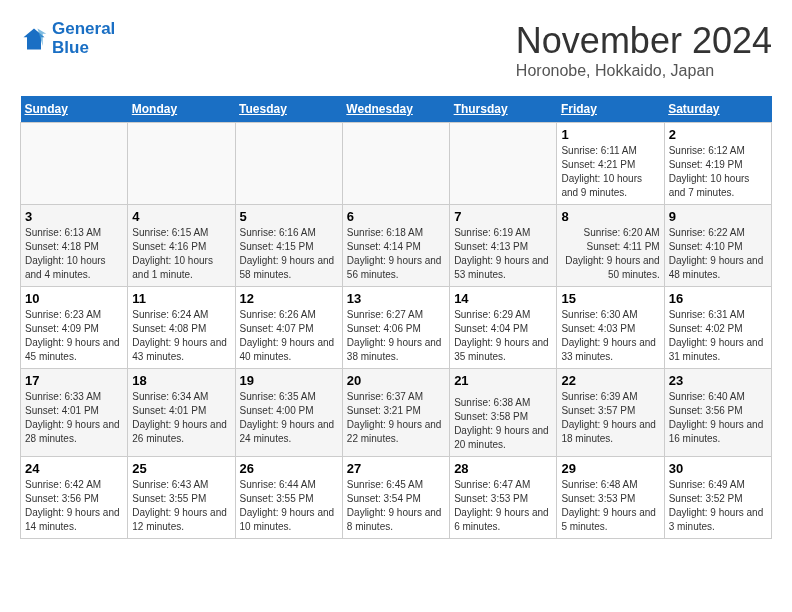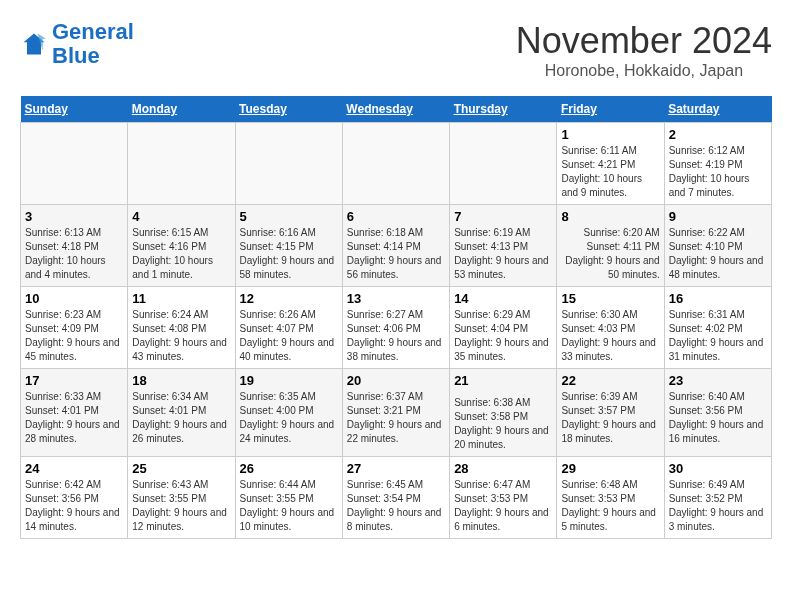--- a/index.html
+++ b/index.html
@@ -15,34 +15,34 @@
       justify-content: space-between;
       align-items: flex-start;
       margin-bottom: 16px;
     }
     .logo {
       display: flex;
       align-items: center;
       gap: 4px;
     }
     .logo-text {
-      font-size: 22px;
+      font-size: 17px;
       font-weight: bold;
       color: #333;
       line-height: 1.1;
     }
     .logo-text span {
       color: #1a6fc4;
     }
     .logo-icon {
       width: 28px;
       height: 28px;
     }
     .title-block {
-      text-align: center;
+      text-align: left;
     }
     .month-title {
       font-size: 36px;
       font-weight: normal;
       color: #333;
     }
     .location {
       font-size: 16px;
       color: #555;
     }

